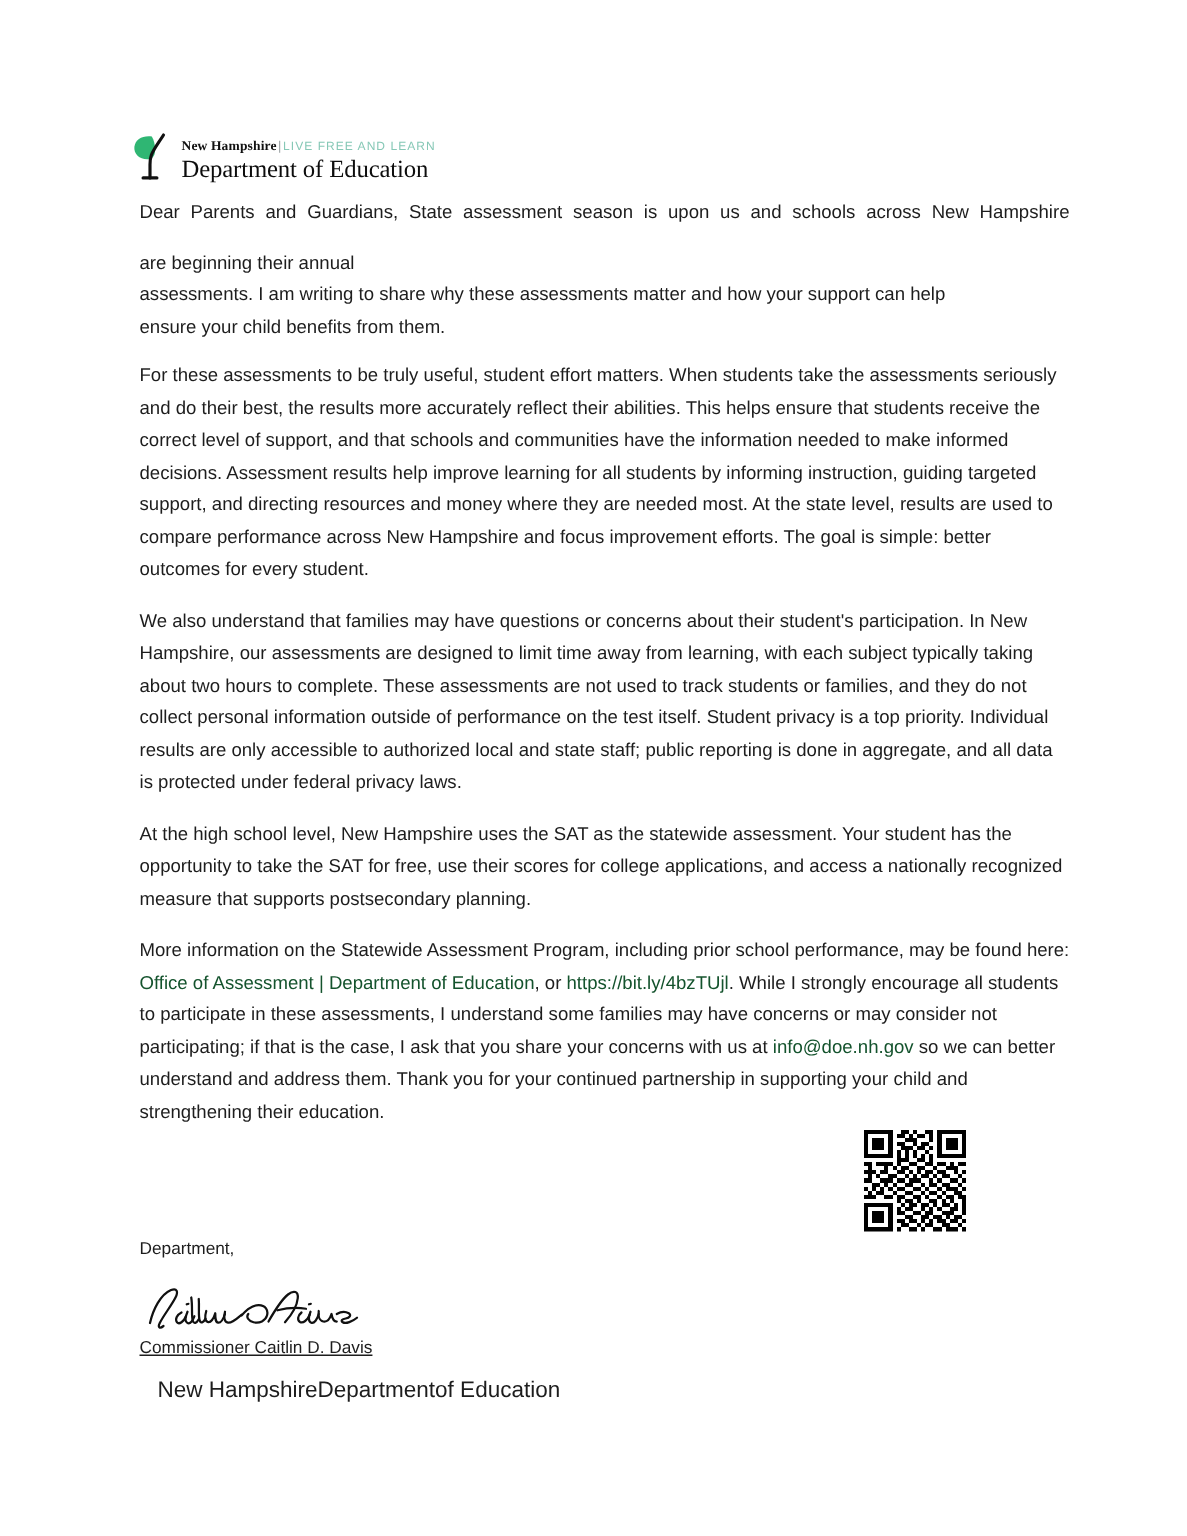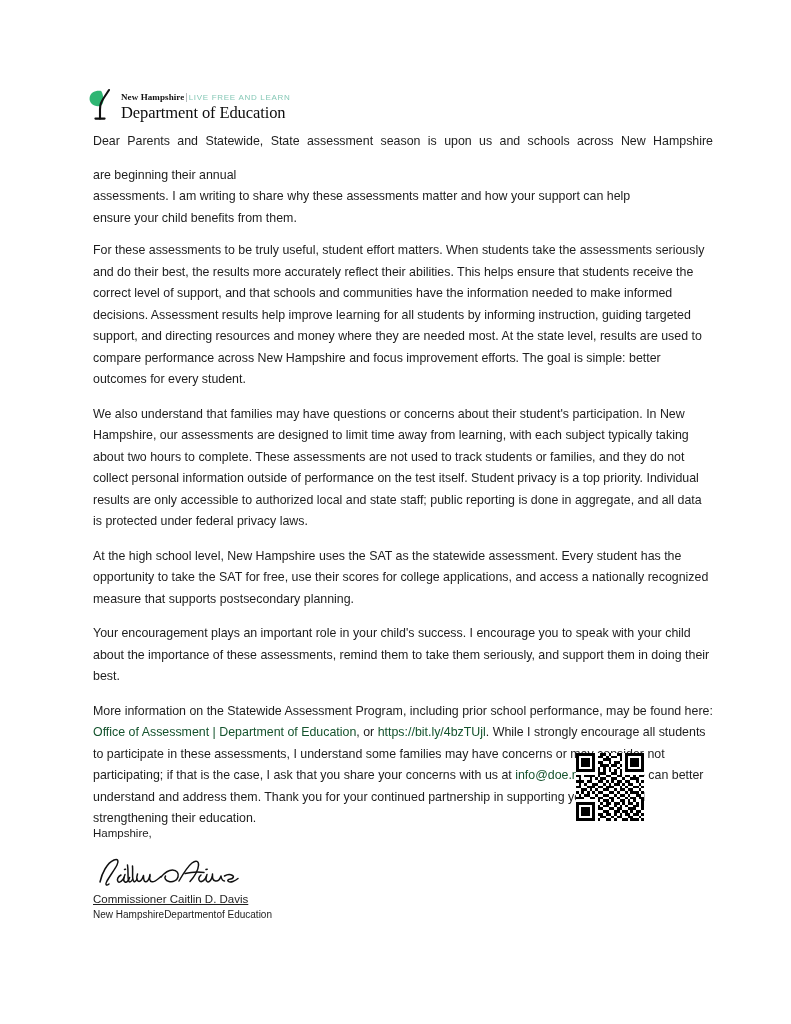--- a/index.html
+++ b/index.html
@@ -139,24 +139,24 @@
   }
   .sign-name {
     font-size: 11.5px;
     line-height: 16px;
     color: #1d1d1d;
     margin: 0;
     white-space: nowrap;
     text-decoration: underline;
   }
   .sign-org {
-    font-size: 10px;
+    font-size: 15px;
     line-height: 16px;
     color: #1d1d1d;
-    margin: 0;
+    margin: 12px;
     white-space: nowrap;
   }
 </style>
 </head>
 <body>
 
 <div class="page">
 
   <div class="letterhead">
     <svg class="logo-mark" viewBox="0 0 26 34" aria-hidden="true">
@@ -168,35 +168,34 @@
       <div class="lh-line1">
         <span class="lh-state">New Hampshire</span><span class="lh-bar">|</span><span class="lh-tag">LIVE FREE AND LEARN</span>
       </div>
       <div class="lh-line2">Department of Education</div>
     </div>
   </div>
 
   <div class="body-copy">
 
     <p class="para tight">
-      <span class="lead-line">Dear Parents and Statewide, State assessment season is upon us and schools across New Hampshire</span>
+      <span class="lead-line">Dear Parents and Guardians, State assessment season is upon us and schools across New Hampshire</span>
       <span class="lead-rest">
         <span class="brk">are beginning their annual</span>
         <span class="brk">assessments. I am writing to share why these assessments matter and how your support can help</span>
         <span class="brk">ensure your child benefits from them.</span>
       </span>
     </p>
 
     <p class="para">For these assessments to be truly useful, student effort matters. When students take the assessments seriously and do their best, the results more accurately reflect their abilities. This helps ensure that students receive the correct level of support, and that schools and communities have the information needed to make informed decisions. Assessment results help improve learning for all students by informing instruction, guiding targeted support, and directing resources and money where they are needed most. At the state level, results are used to compare performance across New Hampshire and focus improvement efforts. The goal is simple: better outcomes for every student.</p>
 
     <p class="para">We also understand that families may have questions or concerns about their student's participation. In New Hampshire, our assessments are designed to limit time away from learning, with each subject typically taking about two hours to complete. These assessments are not used to track students or families, and they do not collect personal information outside of performance on the test itself. Student privacy is a top priority. Individual results are only accessible to authorized local and state staff; public reporting is done in aggregate, and all data is protected under federal privacy laws.</p>
 
-    <p class="para">At the high school level, New Hampshire uses the SAT as the statewide assessment. Every student has the opportunity to take the SAT for free, use their scores for college applications, and access a nationally recognized measure that supports postsecondary planning.</p>
-
-    <p class="para">Your encouragement plays an important role in your child's success. I encourage you to speak with your child about the importance of these assessments, remind them to take them seriously, and support them in doing their best.</p>
+    <p class="para">At the high school level, New Hampshire uses the SAT as the statewide assessment. Your student has the opportunity to take the SAT for free, use their scores for college applications, and access a nationally recognized measure that supports postsecondary planning.</p>
+
 
     <p class="para"><span>More information on the Statewide Assessment Program, including prior school performance, may be found here: </span><a class="doclink" href="#">Office of Assessment | Department of Education</a><span>, or </span><a class="doclink" href="#">https://bit.ly/4bzTUjl</a><span>. While I strongly encourage all students to participate in these assessments, I understand some families may have concerns or may consider not participating; if that is the case, I ask that you share your concerns with us at </span><a class="doclink" href="#">info@doe.nh.gov</a><span> so we can better understand and address them. Thank you for your continued partnership in supporting your child and strengthening their education.</span></p>
 
   </div>
 
   <div class="qr-wrap">
     <svg id="qr-svg" width="68" height="68" viewBox="0 0 25 25" shape-rendering="crispEdges">
         <rect x="0" y="0" width="25" height="25" fill="#ffffff"></rect>
         <rect x="0" y="0" width="1" height="1" fill="#000000"></rect>
         <rect x="1" y="0" width="1" height="1" fill="#000000"></rect>
@@ -533,21 +532,21 @@
         <rect x="17" y="24" width="1" height="1" fill="#000000"></rect>
         <rect x="18" y="24" width="1" height="1" fill="#000000"></rect>
         <rect x="20" y="24" width="1" height="1" fill="#000000"></rect>
         <rect x="21" y="24" width="1" height="1" fill="#000000"></rect>
         <rect x="22" y="24" width="1" height="1" fill="#000000"></rect>
         <rect x="24" y="24" width="1" height="1" fill="#000000"></rect>
       </svg>
   </div>
 
   <div class="sign-block">
-    <p class="sincerely">Hampshire,</p>
+    <p class="sincerely">Department,</p>
 
     <svg class="sig-img" width="148" height="34" viewBox="0 0 148 34" aria-hidden="true">
       <g fill="none" stroke="#111111" stroke-width="1.5" stroke-linecap="round" stroke-linejoin="round">
         <path d="M3 27 C5 18 10 8 17 5 C21 3.5 22 6 20 10 C17.5 15 12 22 9.5 27 C8 30 9.5 31 12 29"></path>
         <path d="M24 20 C21 21.5 19.5 24.5 21 26.5 C22.5 28.3 25.5 26 27 22.5"></path>
         <path d="M27.5 14.5 C27.5 14.5 28.2 14.2 28.6 14.2"></path>
         <path d="M28 19.5 C26.5 23 26 26 28 27 C29.8 27.9 31.6 25.5 32.6 22.5"></path>
         <path d="M30.5 10 C31.5 16 30.5 22 31.5 25.5 C32.2 27.8 34 27.2 35.5 24.5"></path>
         <path d="M35.5 11 C36 17 35 22.5 36.2 25.5 C37 27.6 38.8 26.6 40 24"></path>
         <path d="M40.5 19 C39.5 22.5 39.5 25.5 41.5 26.3 C43.5 27 45.5 24 46.5 20.5 C46.5 24 46.5 26.5 48.5 26.8 C50.5 27 52 24 53 21"></path>

